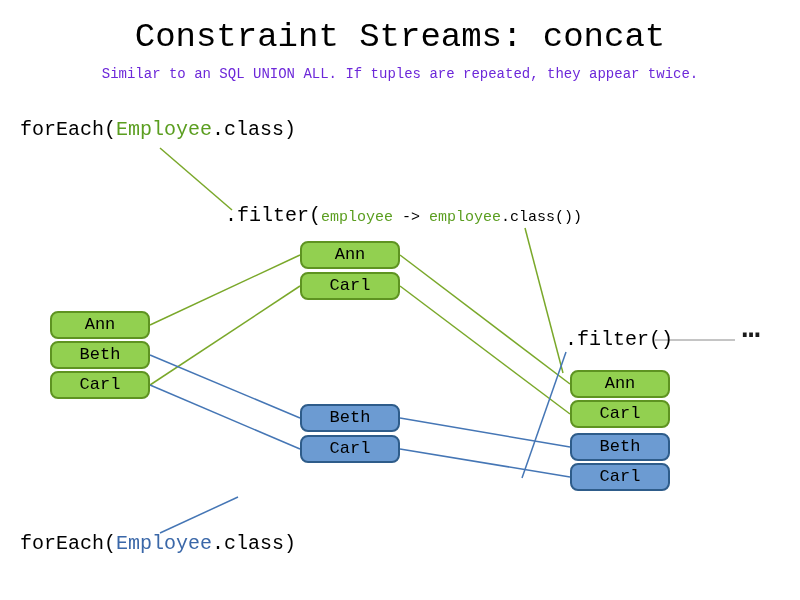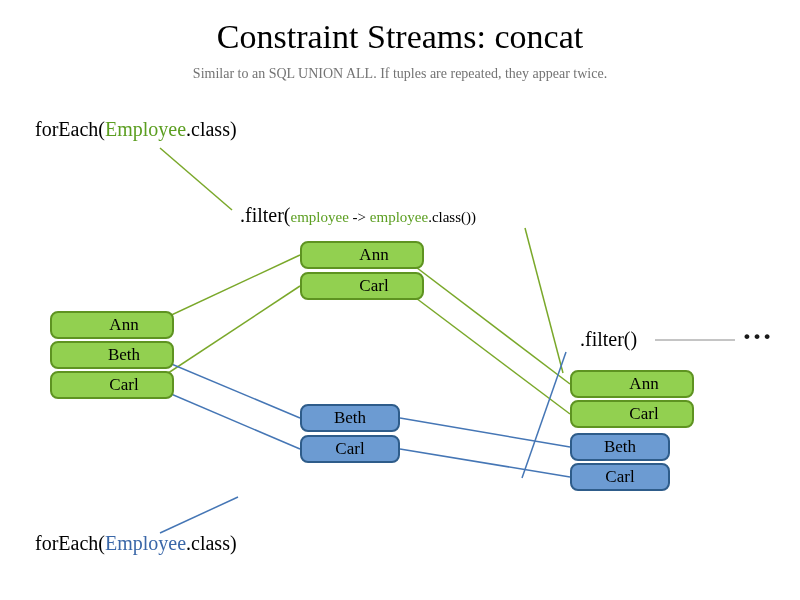--- a/index.html
+++ b/index.html
@@ -1,39 +1,39 @@
 <!DOCTYPE html>
 <html><head>
 <meta charset="utf-8">
 <style>
   html, body { margin: 0; padding: 0; background: #ffffff; }
   .canvas {
     position: relative;
     width: 800px;
     height: 600px;
     background: #ffffff;
-    font-family: Liberation Serif, serif;
+    font-family: Liberation Mono, monospace;
     overflow: hidden;
   }
   svg.edges { position: absolute; left: 0; top: 0; z-index: 1; }
   .edge-g { stroke: #7aa82a; stroke-width: 1.5; }
   .edge-b { stroke: #4576b5; stroke-width: 1.5; }
   .edge-n { stroke: #8a8a8a; stroke-width: 1; }
 
   .title {
     position: absolute; top: 18px; left: 0; width: 100%;
     text-align: center; font-size: 34px; font-weight: 400; color: #000;
     margin: 0; z-index: 2;
   }
   .subtitle {
     position: absolute; top: 66px; left: 0; width: 100%;
-    text-align: center; font-size: 14px; color: #737373; z-index: 2;
+    text-align: center; font-size: 14px; color: #6d28d9; z-index: 2;
   }
 
-  .code { position: absolute; font-size: 20px; color: #000; z-index: 3; white-space: nowrap; margin-left: 15px; }
+  .code { position: absolute; font-size: 20px; color: #000; z-index: 3; white-space: nowrap; }
   .code .small { font-size: 15px; }
   .green-t { color: #5b9e20; }
   .blue-t  { color: #3a67a8; }
 
   .top-foreach    { left: 20px;  top: 118px; }
   .filter-dog     { left: 225px; top: 204px; }
   .filter-cat     { left: 225px; top: 472px; }
   .bottom-foreach { left: 20px;  top: 532px; }
   .concat-label   { left: 565px; top: 328px; }
   .ellipsis {
@@ -41,21 +41,21 @@
     font-size: 30px; font-weight: 700; color: #1a1a1a;
     letter-spacing: 2px; z-index: 3;
   }
 
   .node {
     position: absolute; width: 96px; height: 24px;
     border-radius: 8px; border: 2px solid;
     text-align: center; font-size: 17px; line-height: 24px;
     color: #000; z-index: 4; background: #fff;
   }
-  .node.green { background: #92d050; border-color: #5e9321; padding-left: 24px; }
+  .node.green { background: #92d050; border-color: #5e9321; }
   .node.blue  { background: #6c9bd2; border-color: #2e5c8a; }
 </style>
 </head>
 <body>
 
 <div class="canvas">
 
   <svg class="edges" width="800" height="600">
 
     <line class="edge-g" x1="160" y1="148" x2="232" y2="210"></line>

